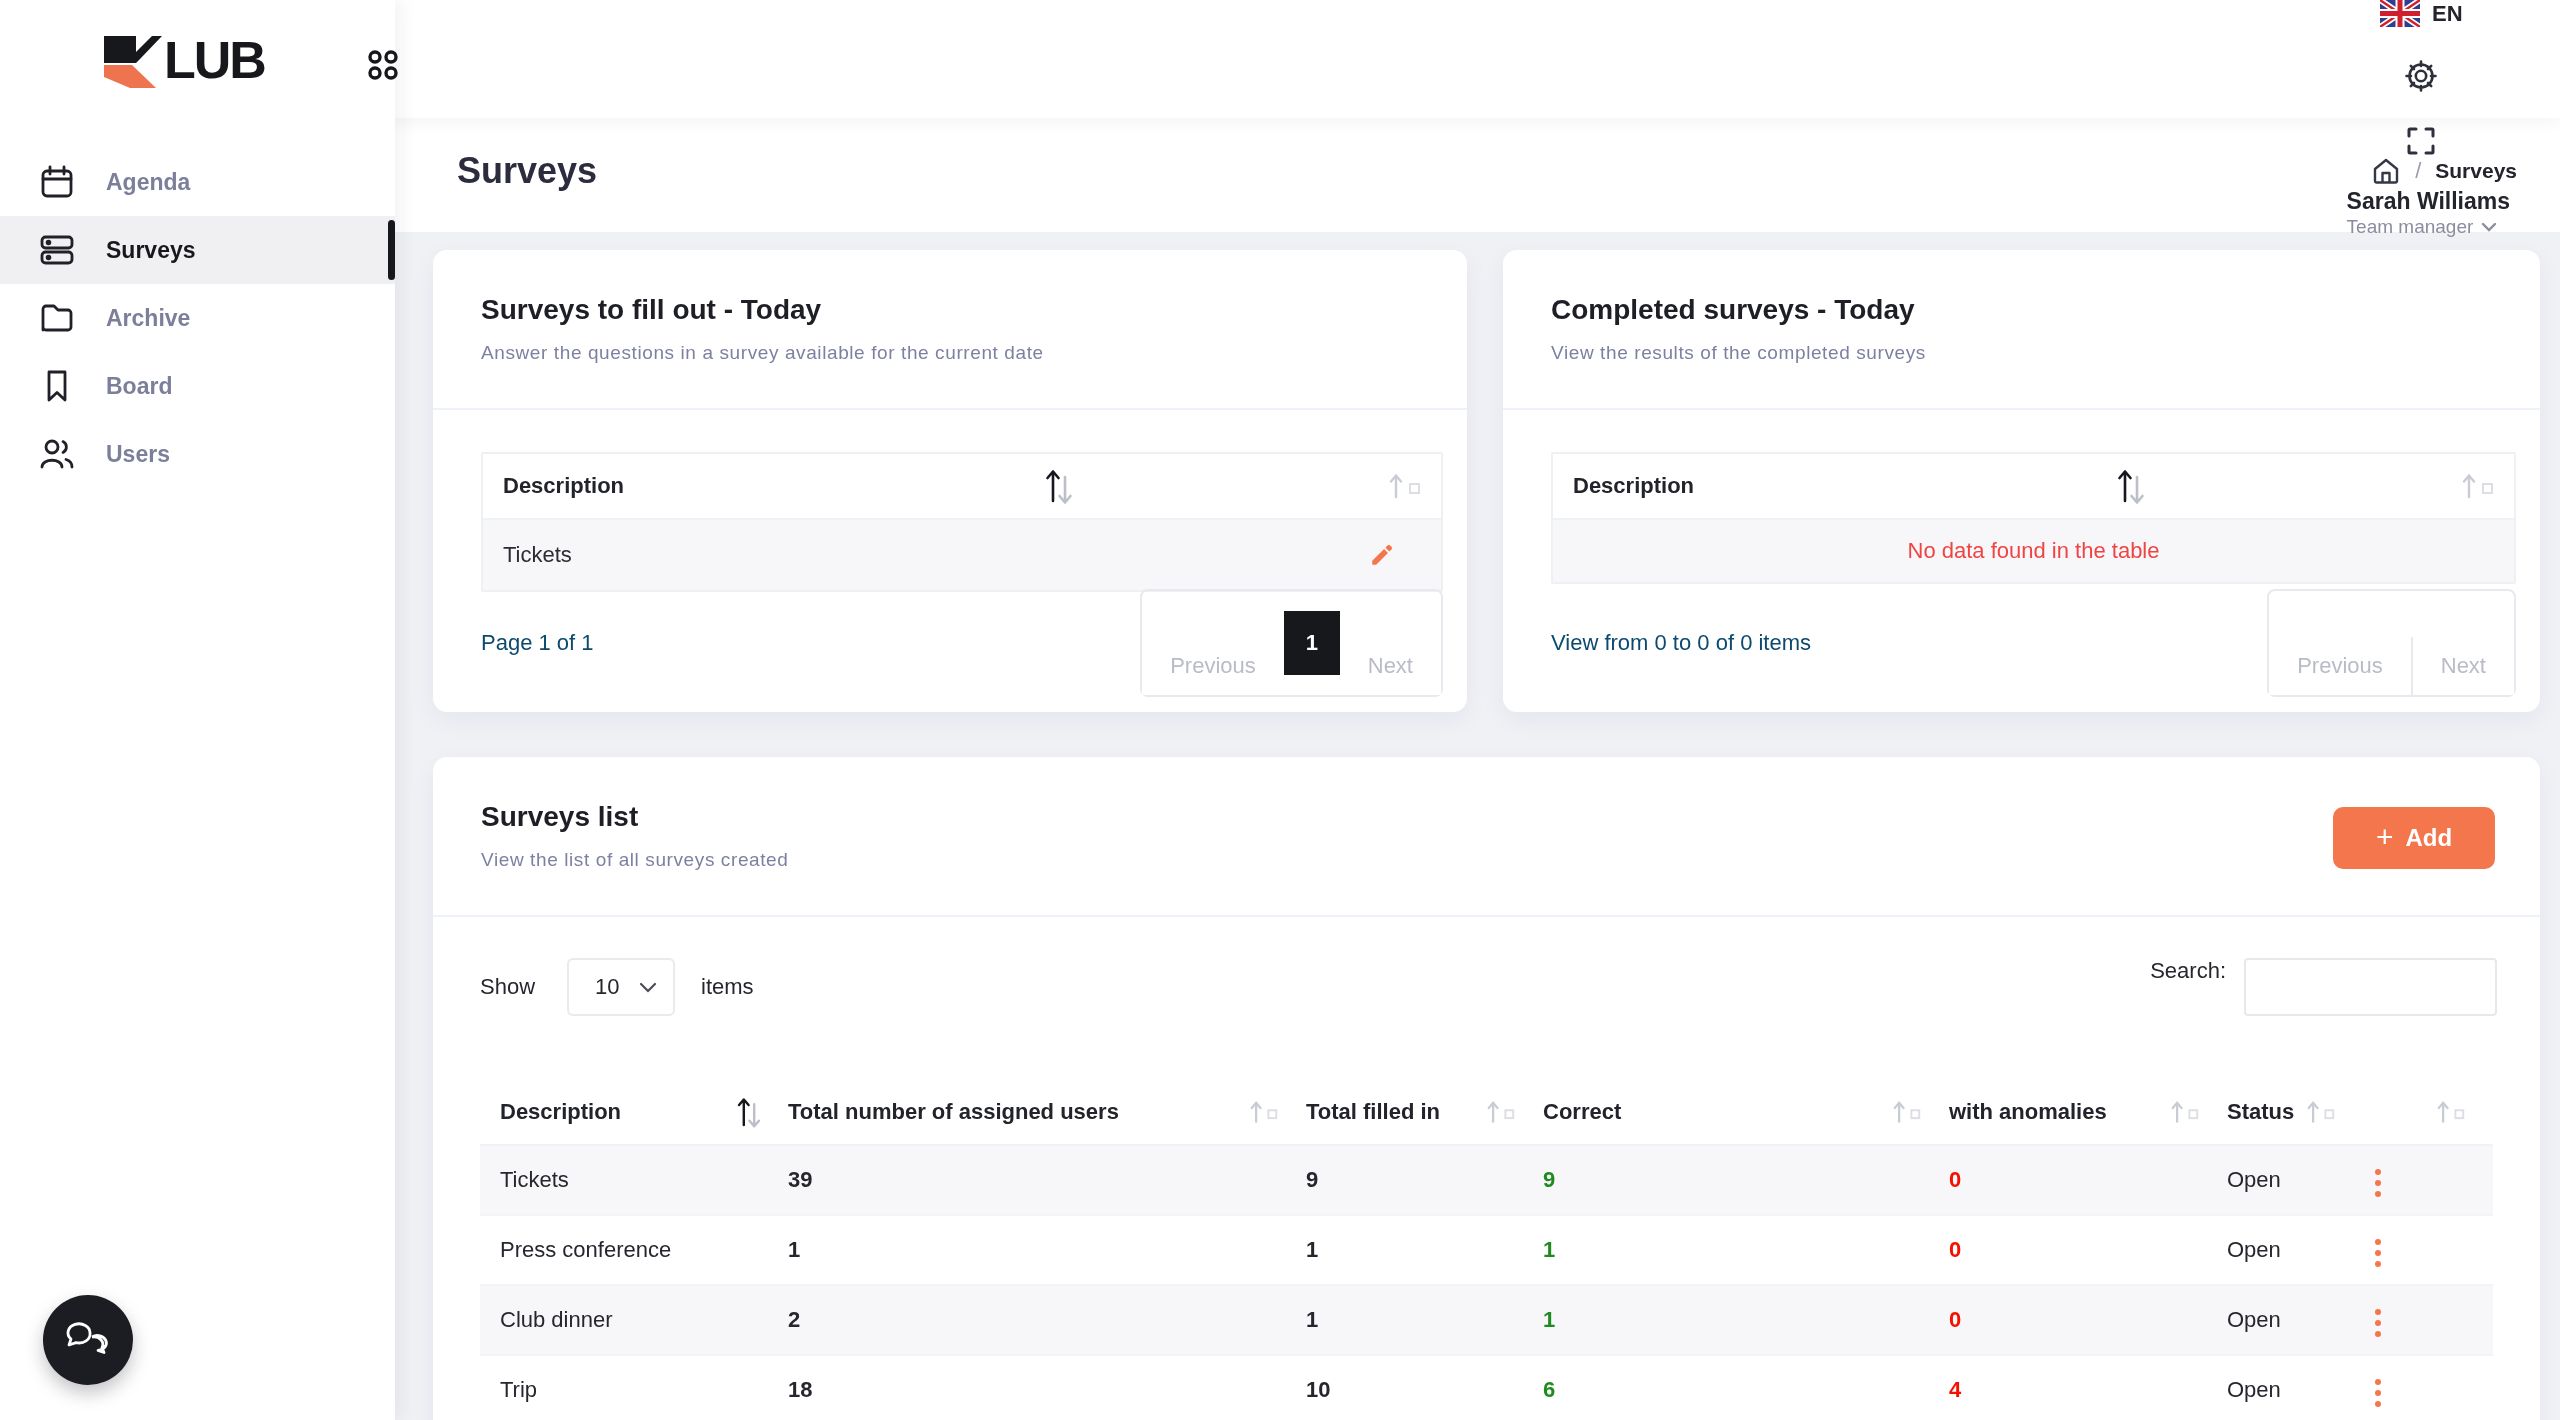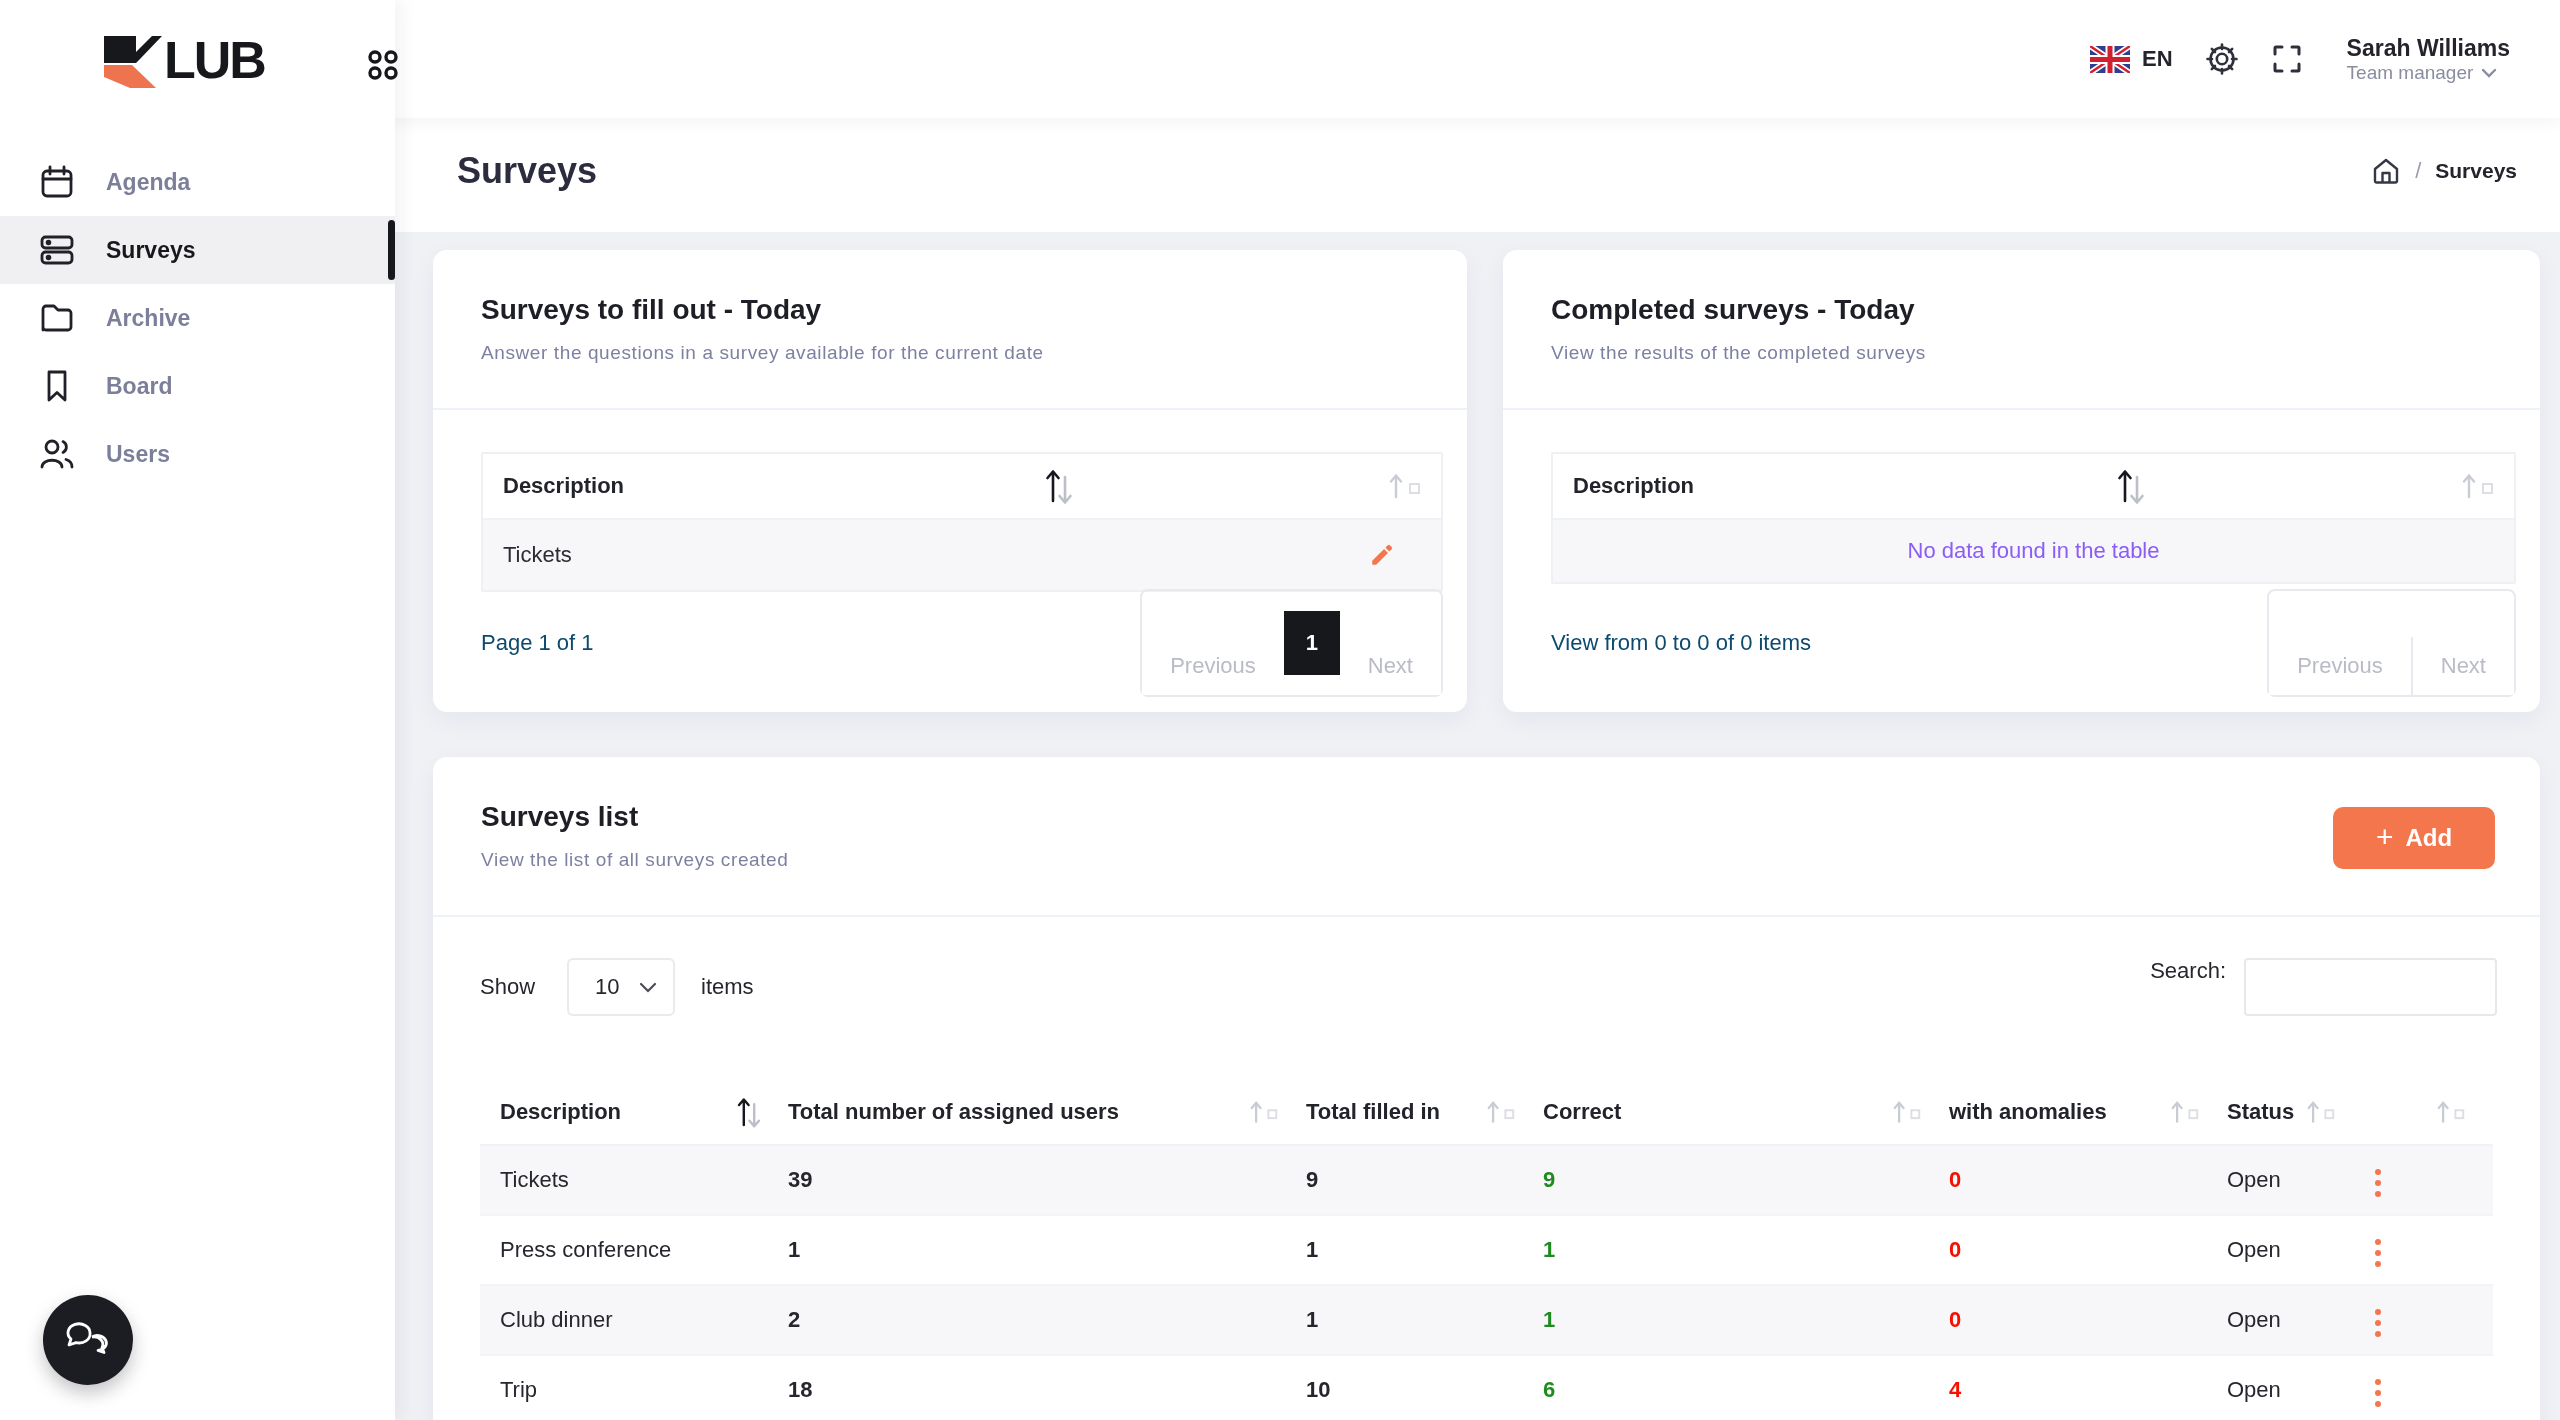--- a/index.html
+++ b/index.html
@@ -10,21 +10,21 @@
     font-family:"Liberation Sans", sans-serif;
     color:#26272e;
   }
   
   .topbar {
     position:absolute; left:0; top:0; right:0; height:118px;
     background:#ffffff; box-shadow:0 4px 16px rgba(30,30,50,.05); z-index:4;
   }
   .top-right {
     position:absolute; right:50px; top:0; height:118px;
-    display:flex; align-items:center; gap:30px;
+    display:flex; align-items:center; gap:30px;flex-direction:column;
   }
   .lang { display:flex; align-items:center; gap:12px; cursor:pointer; }
   .lang-label { font-size:22px; font-weight:700; color:#23242c; }
   .icon-btn { display:flex; align-items:center; justify-content:center; cursor:pointer; color:#2e303b; }
   .userbox { display:flex; align-items:center; gap:10px; margin-left:14px; cursor:pointer; }
   .user-lines { display:flex; flex-direction:column; align-items:flex-start; }
   .user-name { font-size:23px; font-weight:700; color:#23242c; line-height:1.25; }
   .user-role-row { display:flex; align-items:center; gap:8px; }
   .user-role { font-size:19px; color:#8a8da0; }
   
@@ -81,21 +81,21 @@
   }
   .mini-th { font-size:22px; font-weight:800; color:#23242b; }
   .mini-thead .sort-active { margin-left:auto; margin-right:34%; }
   .mini-row {
     height:70px; display:flex; align-items:center; background:#f7f7f9;
     padding:0 46px 0 20px; font-size:22px; color:#2b2c34;
   }
   .mini-row .row-action { margin-left:auto; }
   .mini-empty {
     height:62px; display:flex; align-items:center; justify-content:center;
-    background:#f7f7f9; font-size:22px; color:#8b5cf6;
+    background:#f7f7f9; font-size:22px; color:#ef4444;
   }
   .card-foot {
     position:absolute; left:48px; right:24px; top:362px; height:62px;
     display:flex; align-items:center; justify-content:space-between;
   }
   .foot-info { font-size:22px; color:#0c4a6e; }
   .pager { display:flex; align-items:center; border:2px solid #e7e9ee; border-radius:8px; overflow:visible; }
   .pager-btn {
     padding:0 28px; height:58px; display:flex; align-items:center;
     font-size:22px; color:#b9bcc6; background:#fff; cursor:pointer;margin-top:46px;

